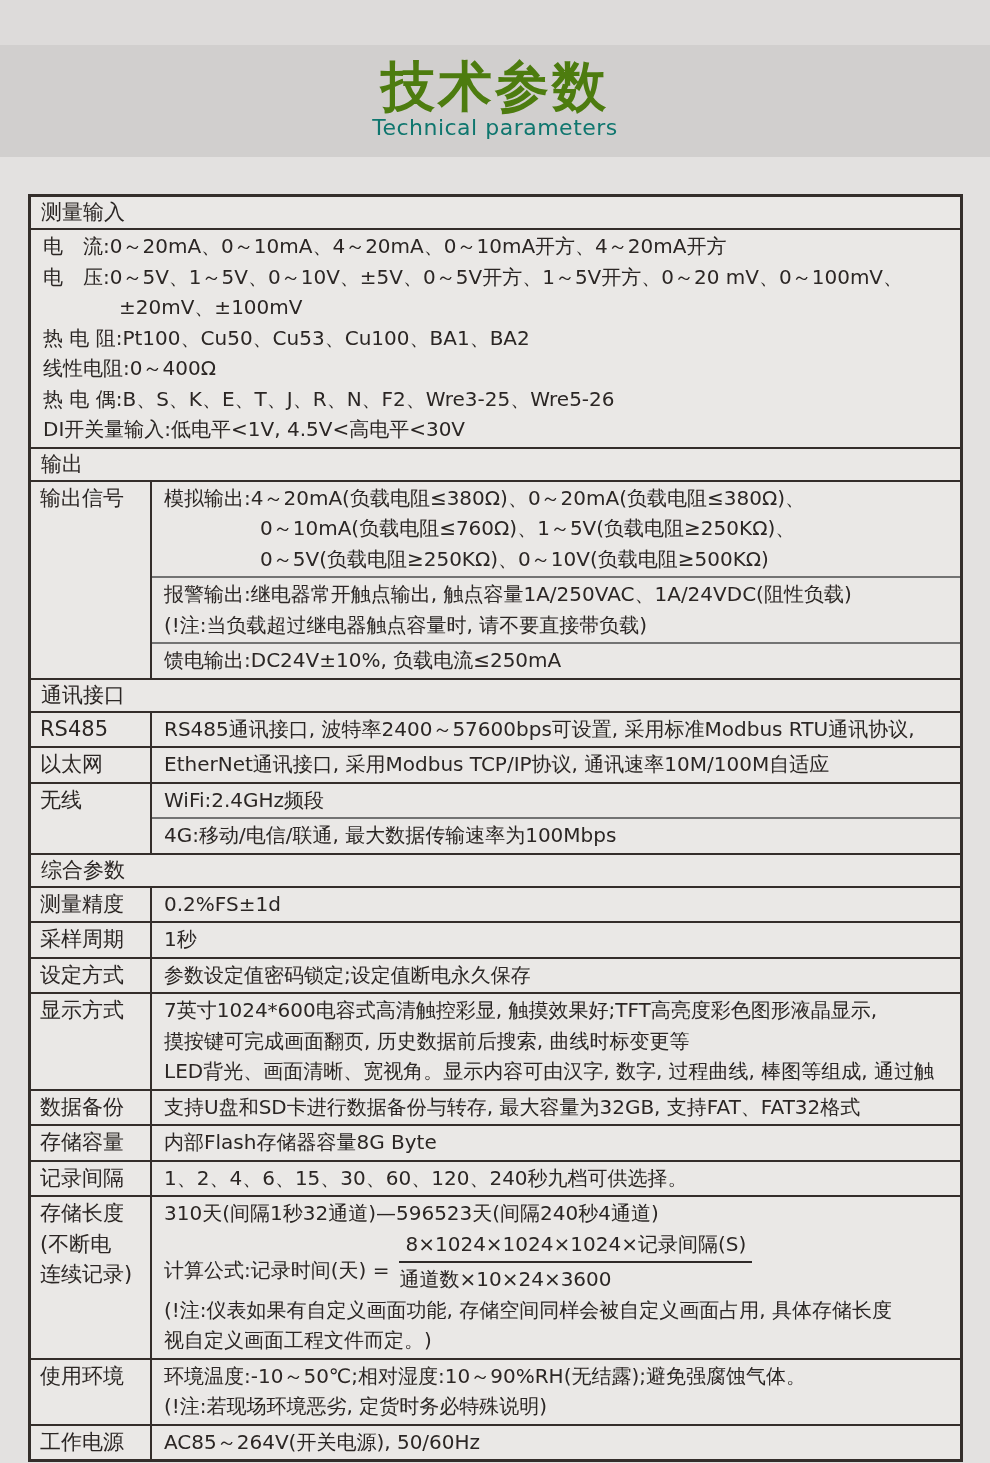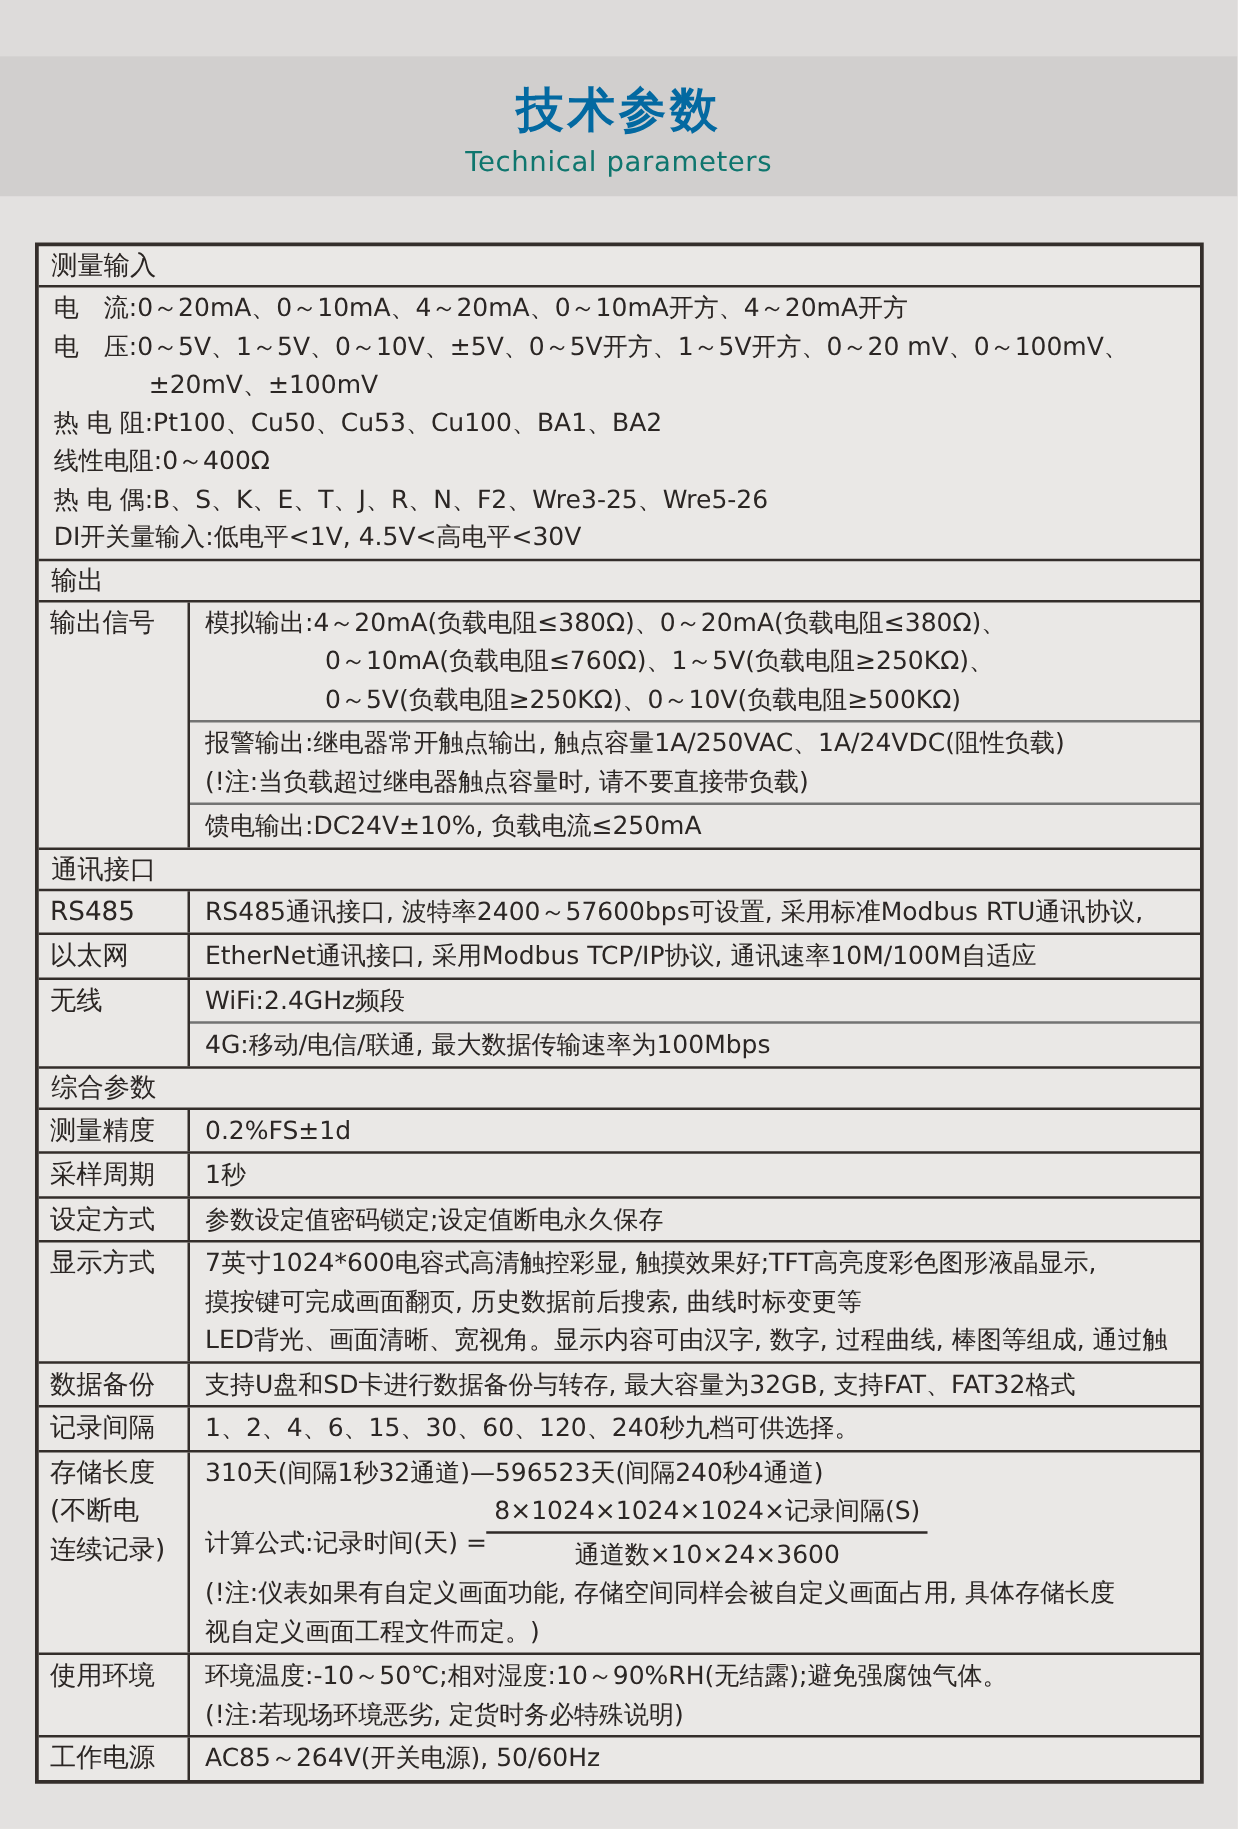--- a/index.html
+++ b/index.html
@@ -8,22 +8,22 @@
     width:990px;height:1463px;
     background:#e3e1e0;
     font-family:"DejaVu Sans","Liberation Sans",sans-serif;
     color:#2b2624;
     overflow:hidden;
   }
   .top-strip{position:absolute;top:0;left:0;right:0;height:45px;background:#dddbda;}
   .title-band{position:absolute;top:45px;left:0;right:0;height:112px;background:#d1cfce;}
   .title-wrap{position:absolute;top:56px;left:0;width:100%;text-align:center;}
   .page-title{
-    margin:12px;font-size:38px;font-weight:800;letter-spacing:3px;
-    color:#0369a1;line-height:1.08;
+    margin:2px;font-size:54px;font-weight:800;letter-spacing:3px;
+    color:#4d7c0f;line-height:1.08;
   }
   .page-subtitle{margin-top:-3px;font-size:22px;color:#0f766e;letter-spacing:0.5px;}
 
   .spec-table{
     position:absolute;left:28px;top:194px;width:929px;
     border:3px solid #342e2b;background:#eae8e6;
     font-size:20px;
   }
   .sec{
     padding:0 8px 0 10px;font-size:21px;line-height:31px;
@@ -39,21 +39,21 @@
   }
   .val{flex:1;display:flex;flex-direction:column;min-width:0;}
   .sub{padding:1px 6px 2px 12px;line-height:30.5px;}
   .sub + .sub{border-top:2px solid #737373;padding-left:12px;}
   .line{white-space:nowrap;}
   .ind-a{padding-left:76px;}
   .ind-b{padding-left:96px;}
 
   .formula-line{display:flex;align-items:center;margin:3px 0 3px;line-height:1.25;}
   .f-prefix{white-space:nowrap;margin-top:17px;}
-  .fraction{display:inline-flex;flex-direction:column;text-align:center;margin-left:0;}
+  .fraction{display:inline-flex;flex-direction:column;text-align:left;margin-left:10px;}
   .f-num{border-bottom:2px solid #2f2a28;padding:0 6px 4px;white-space:nowrap;}
   .f-den{padding-top:4px;white-space:nowrap;}
 </style>
 </head>
 <body>
 
 <div class="top-strip"></div>
 <div class="title-band"></div>
 <div class="title-wrap">
   <h1 class="page-title">技术参数</h1>
@@ -172,20 +172,28 @@
 
   <div class="row">
     <div class="lbl">数据备份</div>
     <div class="val">
       <div class="sub">
         <div class="line">支持U盘和SD卡进行数据备份与转存, 最大容量为32GB, 支持FAT、FAT32格式</div>
       </div>
     </div>
   </div>
 
+  <div class="row">
+    <div class="lbl">存储容量</div>
+    <div class="val">
+      <div class="sub">
+        <div class="line">内部Flash存储器容量8G Byte</div>
+      </div>
+    </div>
+  </div>
 
   <div class="row">
     <div class="lbl">记录间隔</div>
     <div class="val">
       <div class="sub">
         <div class="line">1、2、4、6、15、30、60、120、240秒九档可供选择。</div>
       </div>
     </div>
   </div>
 

